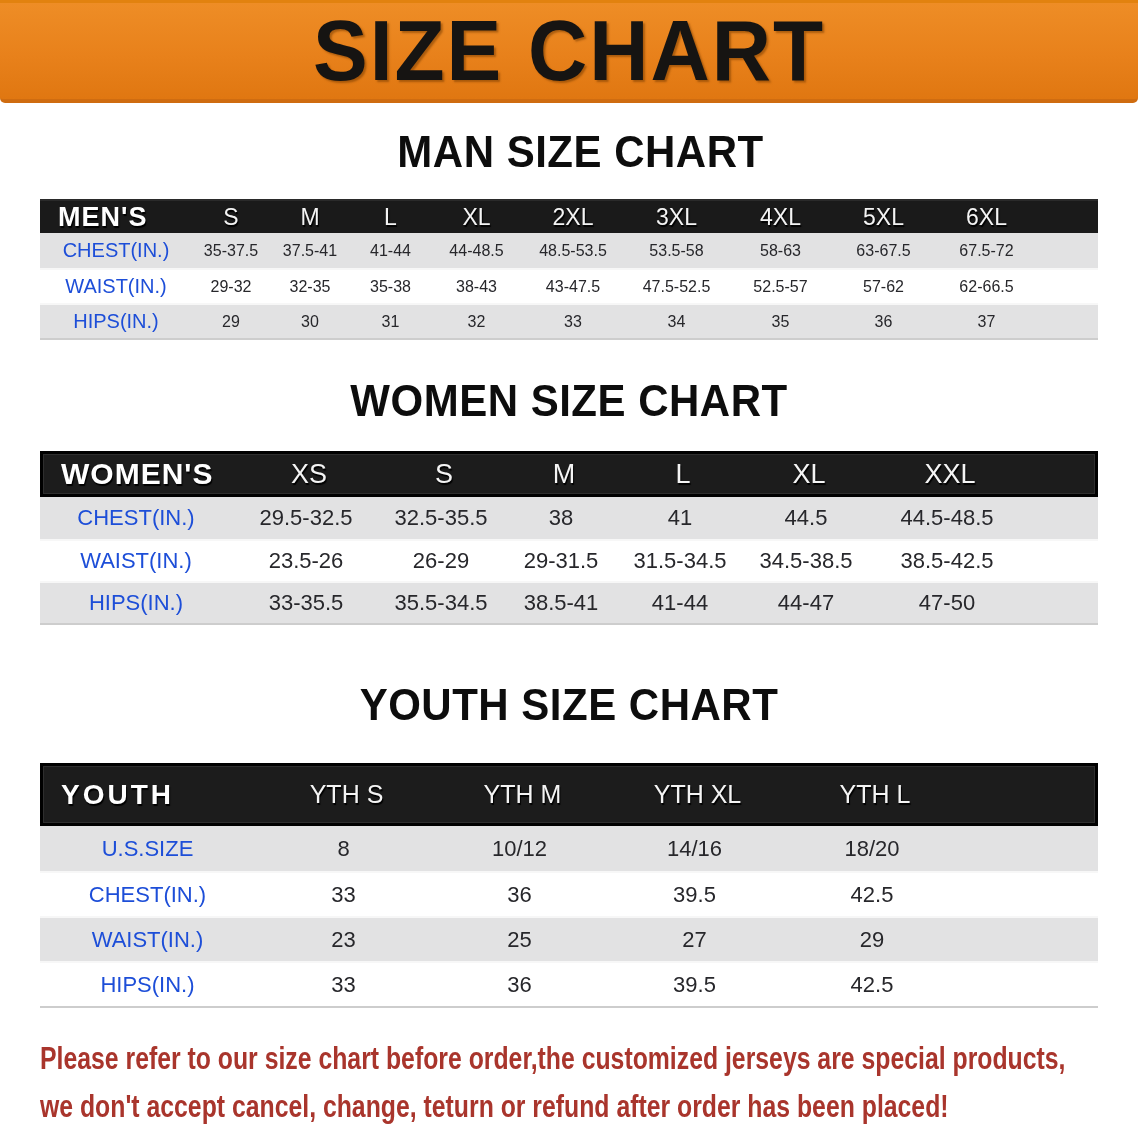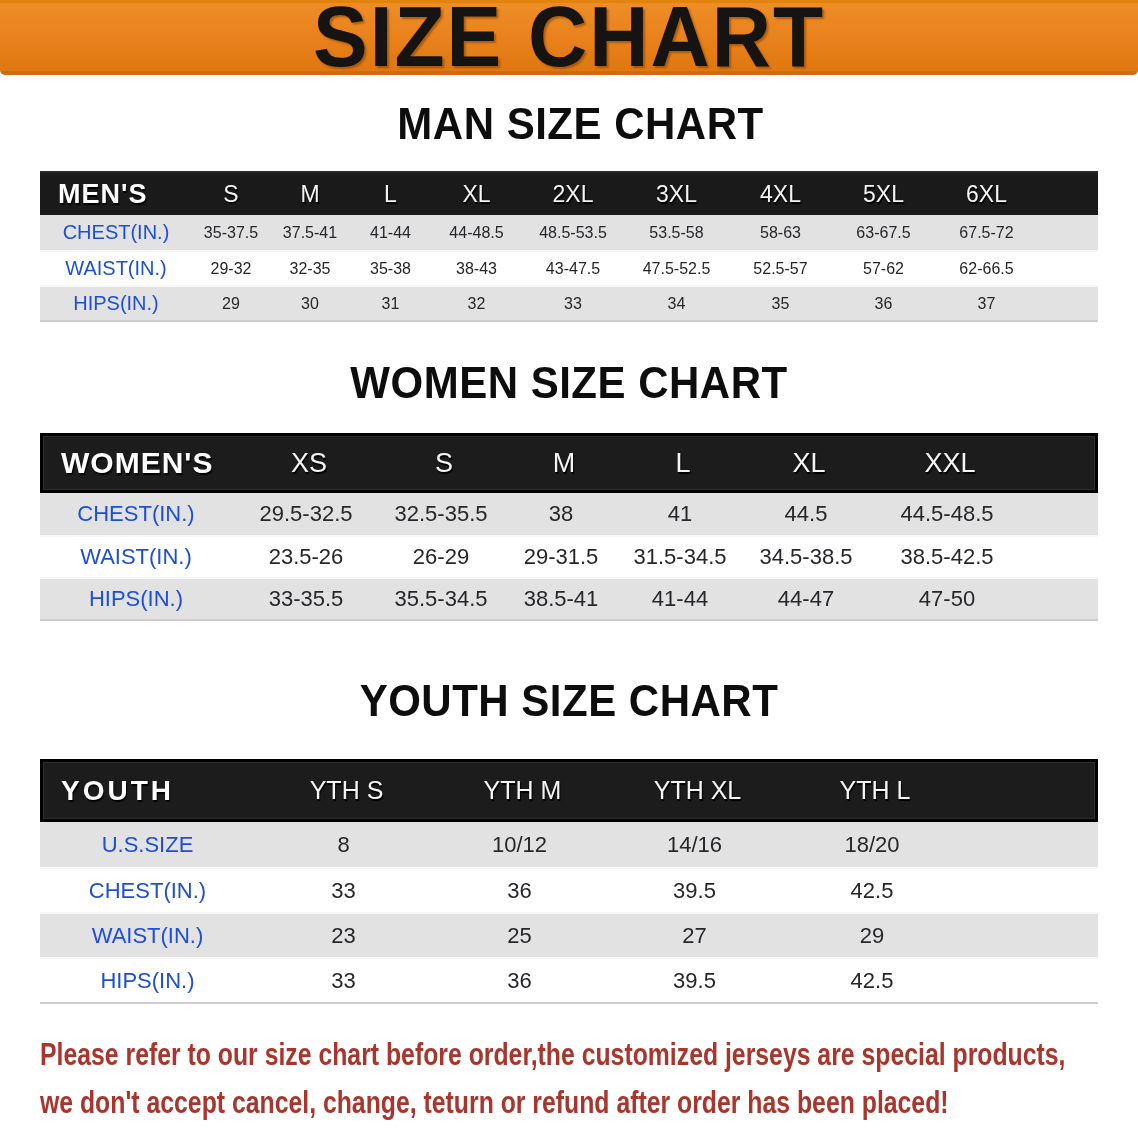--- a/index.html
+++ b/index.html
@@ -1,20 +1,20 @@
 <!DOCTYPE html>
 <html><head>
 <meta charset="utf-8">
 <style>
   * { margin:0; padding:0; box-sizing:border-box; }
   html,body { width:1138px; height:1132px; background:#ffffff; overflow:hidden;
               font-family:"Liberation Sans", sans-serif; }
 
   
-  .banner { height:75px; margin-top:0;
+  .banner { height:103px; margin-top:0;
             background:linear-gradient(180deg,#ee8d26 0%, #e8811b 55%, #e07711 100%);
             border-top:3px solid #e2820f; border-bottom:4px solid #cf6c10;
             border-radius:0 0 5px 5px;
             display:flex; align-items:center; justify-content:center; }
   .banner-title { font-size:82px; font-weight:bold; color:#161412;
                   letter-spacing:2px; line-height:1;
                   transform:scaleY(1.04); text-shadow:2px 2px 2px rgba(120,60,0,.55); }
 
   
   .sec-heading { text-align:center; font-weight:bold; color:#0d0d0d;
@@ -35,32 +35,32 @@
   .td.col { color:#f4f4f4; text-shadow:1px 2px 1px #000; }
   .tr.gray  { background:#e2e2e3; }
   .tr.white { background:#ffffff; }
   .tr.data + .tr.data { border-top:2px solid #f7f7f7; }
   .td.rowlabel { color:#1d4ed8; }
   .td.val { color:#27272b; }
 
   
   #tbl-men { margin-top:23px; border-top:2px solid #2a2a2a; }
   #tbl-men .tr { display:grid; grid-template-columns:152px 78px 80px 81px 91px 102px 105px 103px 103px 103px; }
-  #tbl-men .tr.head { height:42px; }
+  #tbl-men .tr.head { height:32px; }
   #tbl-men .tr.data { height:35px; }
   #tbl-men .td.corner { font-size:27px; }
   #tbl-men .td.col { font-size:23px; }
   #tbl-men .td.rowlabel { font-size:20px; }
   #tbl-men .td.val { font-size:16px; }
   #tbl-men .td.rowlabel { justify-content:center; }
 
   
   #tbl-women { margin-top:26px; }
   #tbl-women .tr { display:grid; grid-template-columns:192px 148px 122px 118px 120px 132px 150px; }
-  #tbl-women .tr.head { height:60px; border:3px solid #000; background:#1c1c1c;
+  #tbl-women .tr.head { height:46px; border:3px solid #000; background:#1c1c1c;
                         box-shadow:inset 0 0 0 1px #2e2e2e; }
   #tbl-women .tr.data { height:42px; }
   #tbl-women .td.corner { font-size:30px; }
   #tbl-women .td.col { font-size:27px; }
   #tbl-women .td.rowlabel { font-size:22px; }
   #tbl-women .td.val { font-size:22px; }
 
   
   #tbl-youth { margin-top:34px; }
   #tbl-youth .tr { display:grid; grid-template-columns:215px 177px 175px 175px 180px; }

